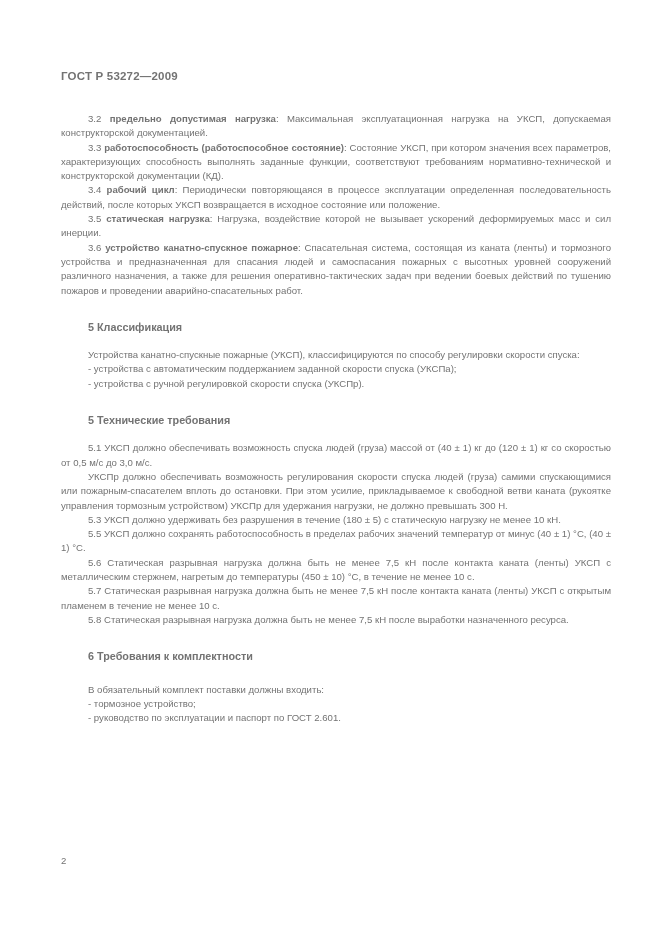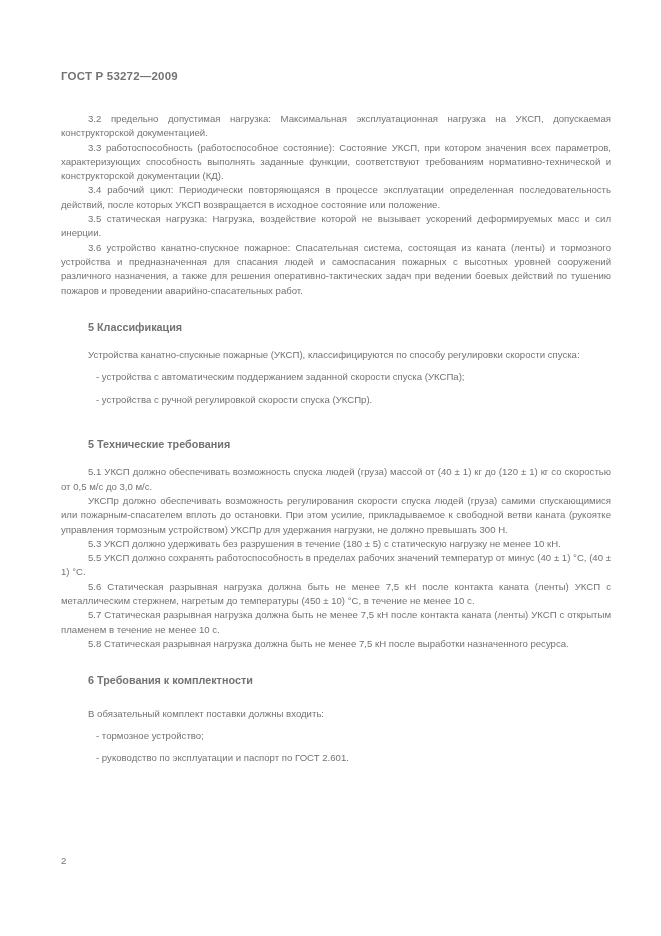--- a/index.html
+++ b/index.html
@@ -34,21 +34,21 @@
   }
   p.para {
     margin: 0;
     font-size: 9.6px;
     line-height: 14.3px;
     text-align: justify;
     text-indent: 27px;
     hyphens: manual;
   }
   p.bullet {
-    margin: 8px;
+    margin: 0;
     font-size: 9.6px;
     line-height: 14.3px;
     text-align: left;
     text-indent: 0;
     padding-left: 27px;
   }
   p.plain {
     margin: 0;
     font-size: 9.6px;
     line-height: 14.3px;
@@ -58,21 +58,21 @@
   }
   h2.section-heading {
     margin: 0;
     font-size: 10.8px;
     font-weight: bold;
     line-height: 14.3px;
     text-indent: 0;
     padding-left: 27px;
   }
   .term {
-    font-weight: normal;
+    font-weight: bold;
   }
   .gap-sm { height: 14px; }
   .gap-md { height: 19px; }
   .gap-lg { height: 22px; }
   .page-number {
     position: absolute;
     left: 61px;
     top: 855px;
     font-size: 9.6px;
     line-height: 12px;

